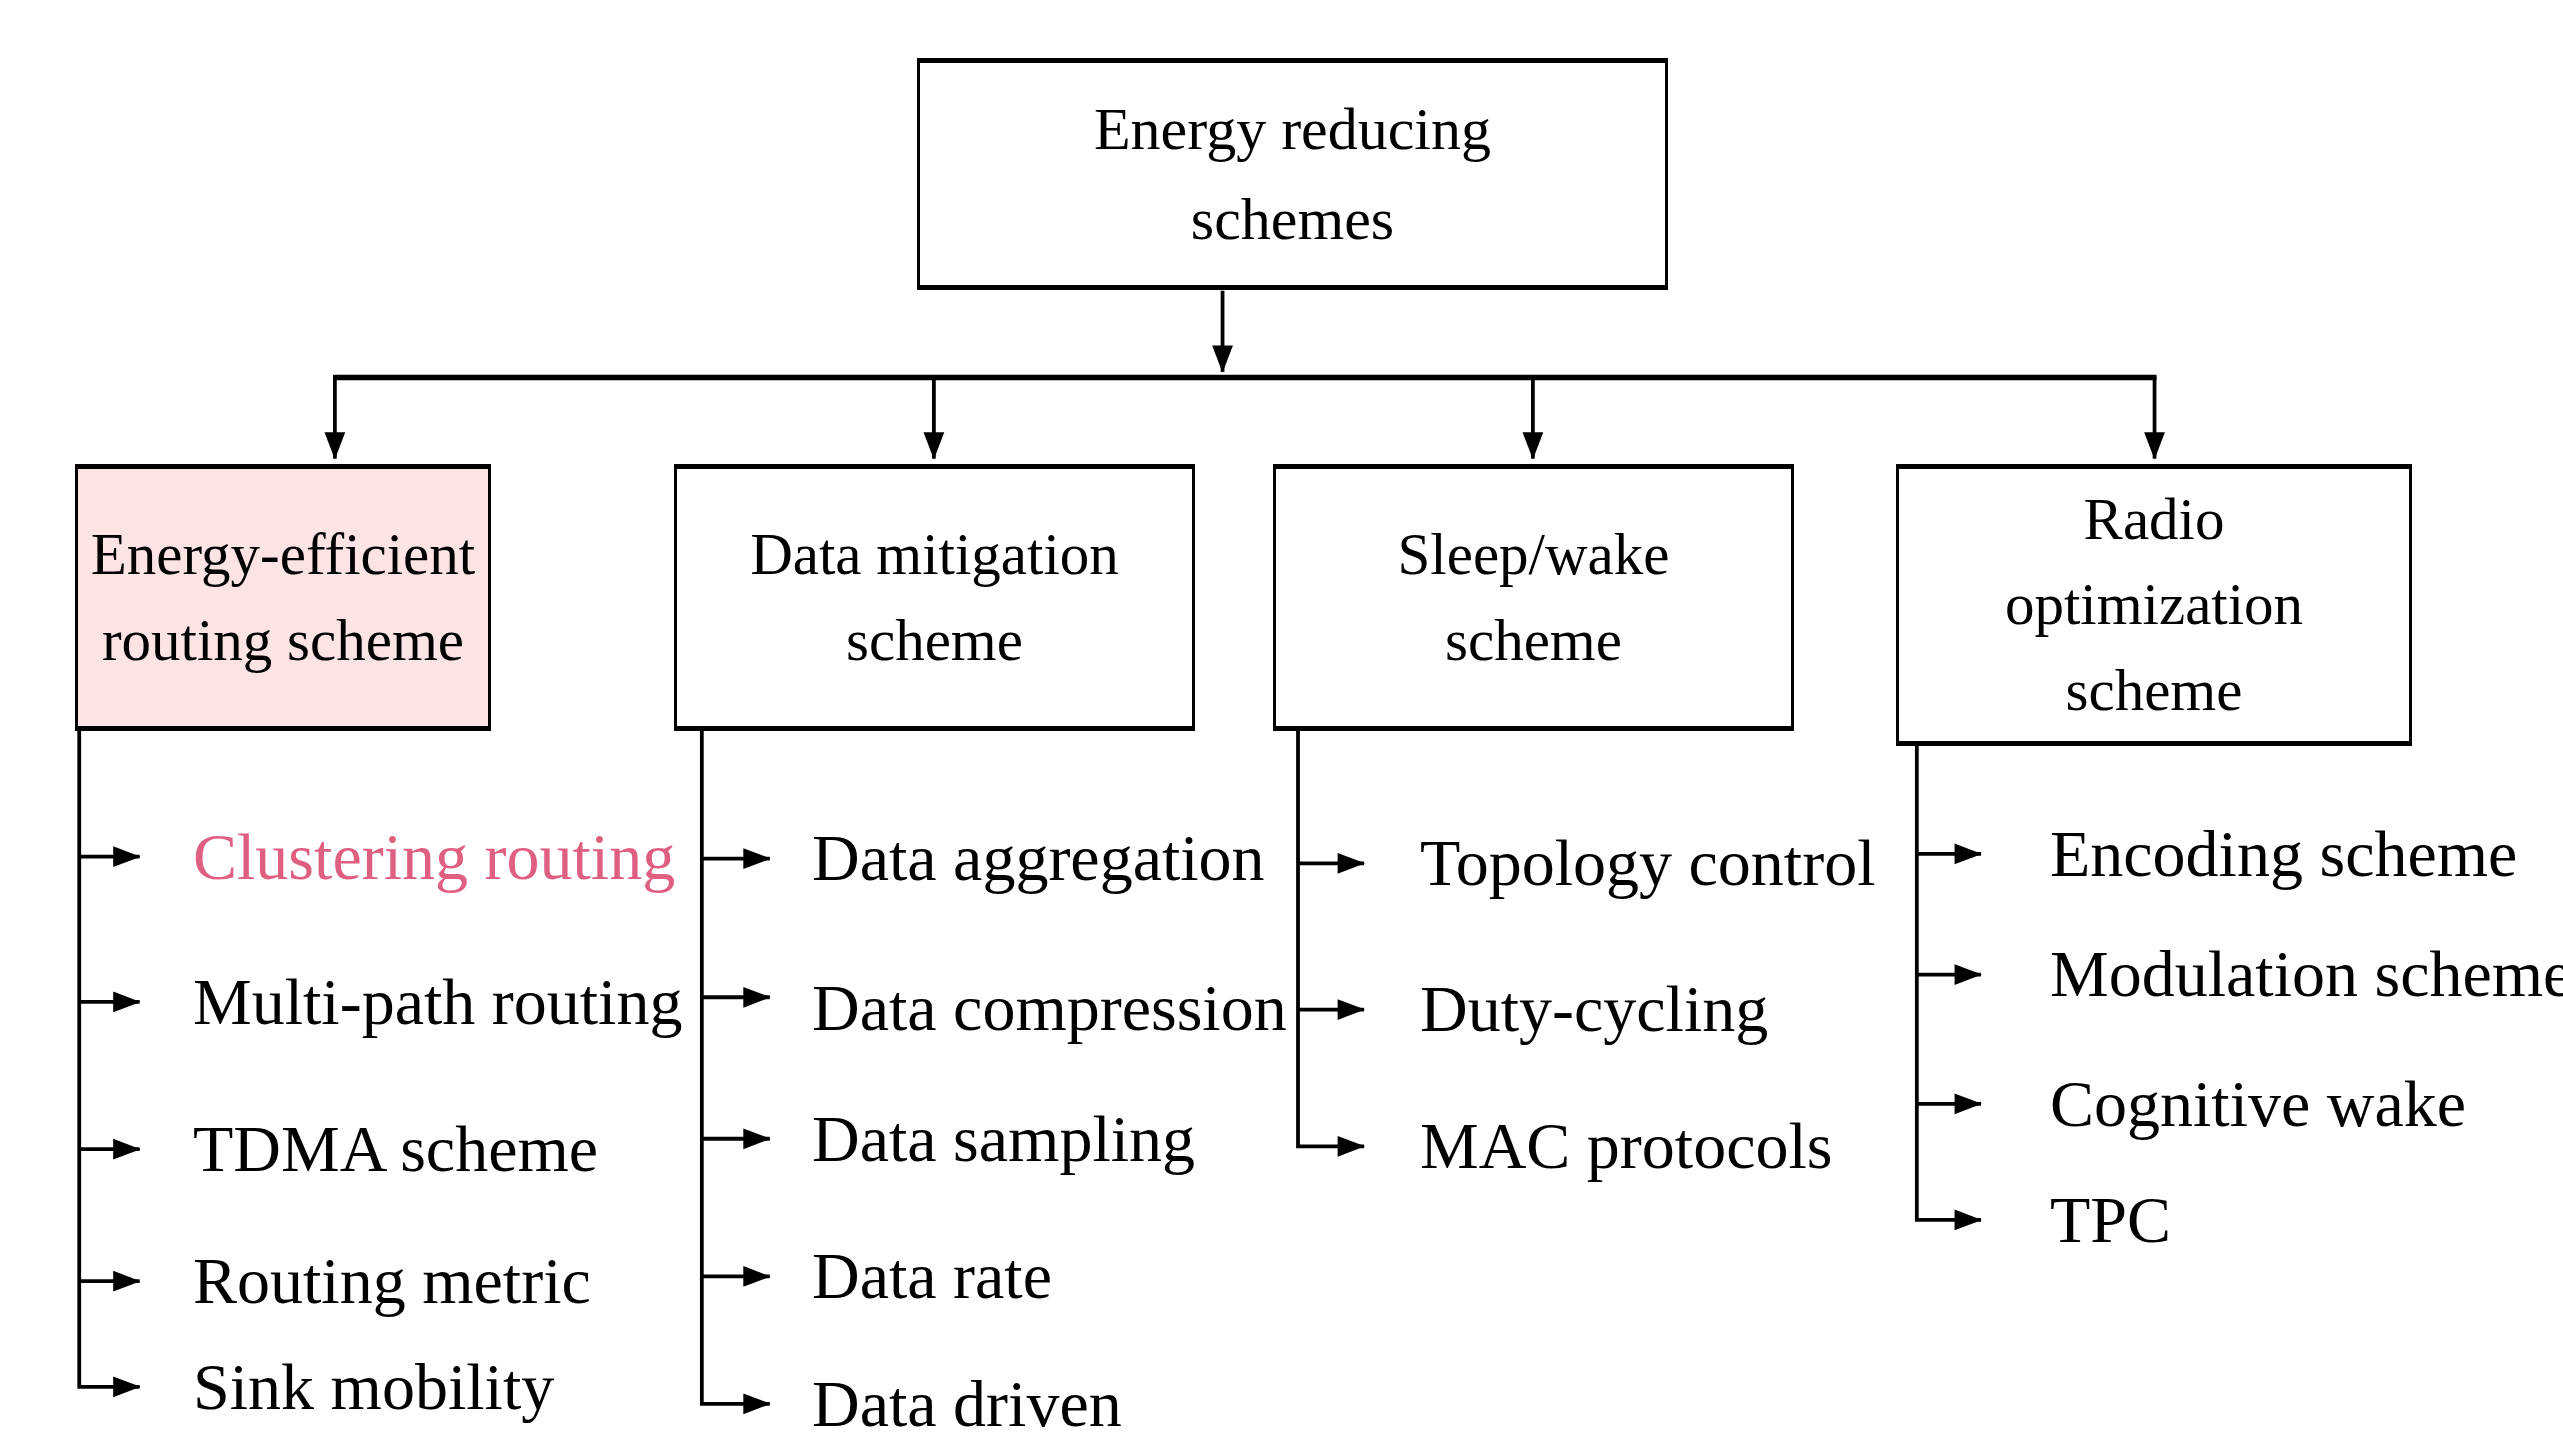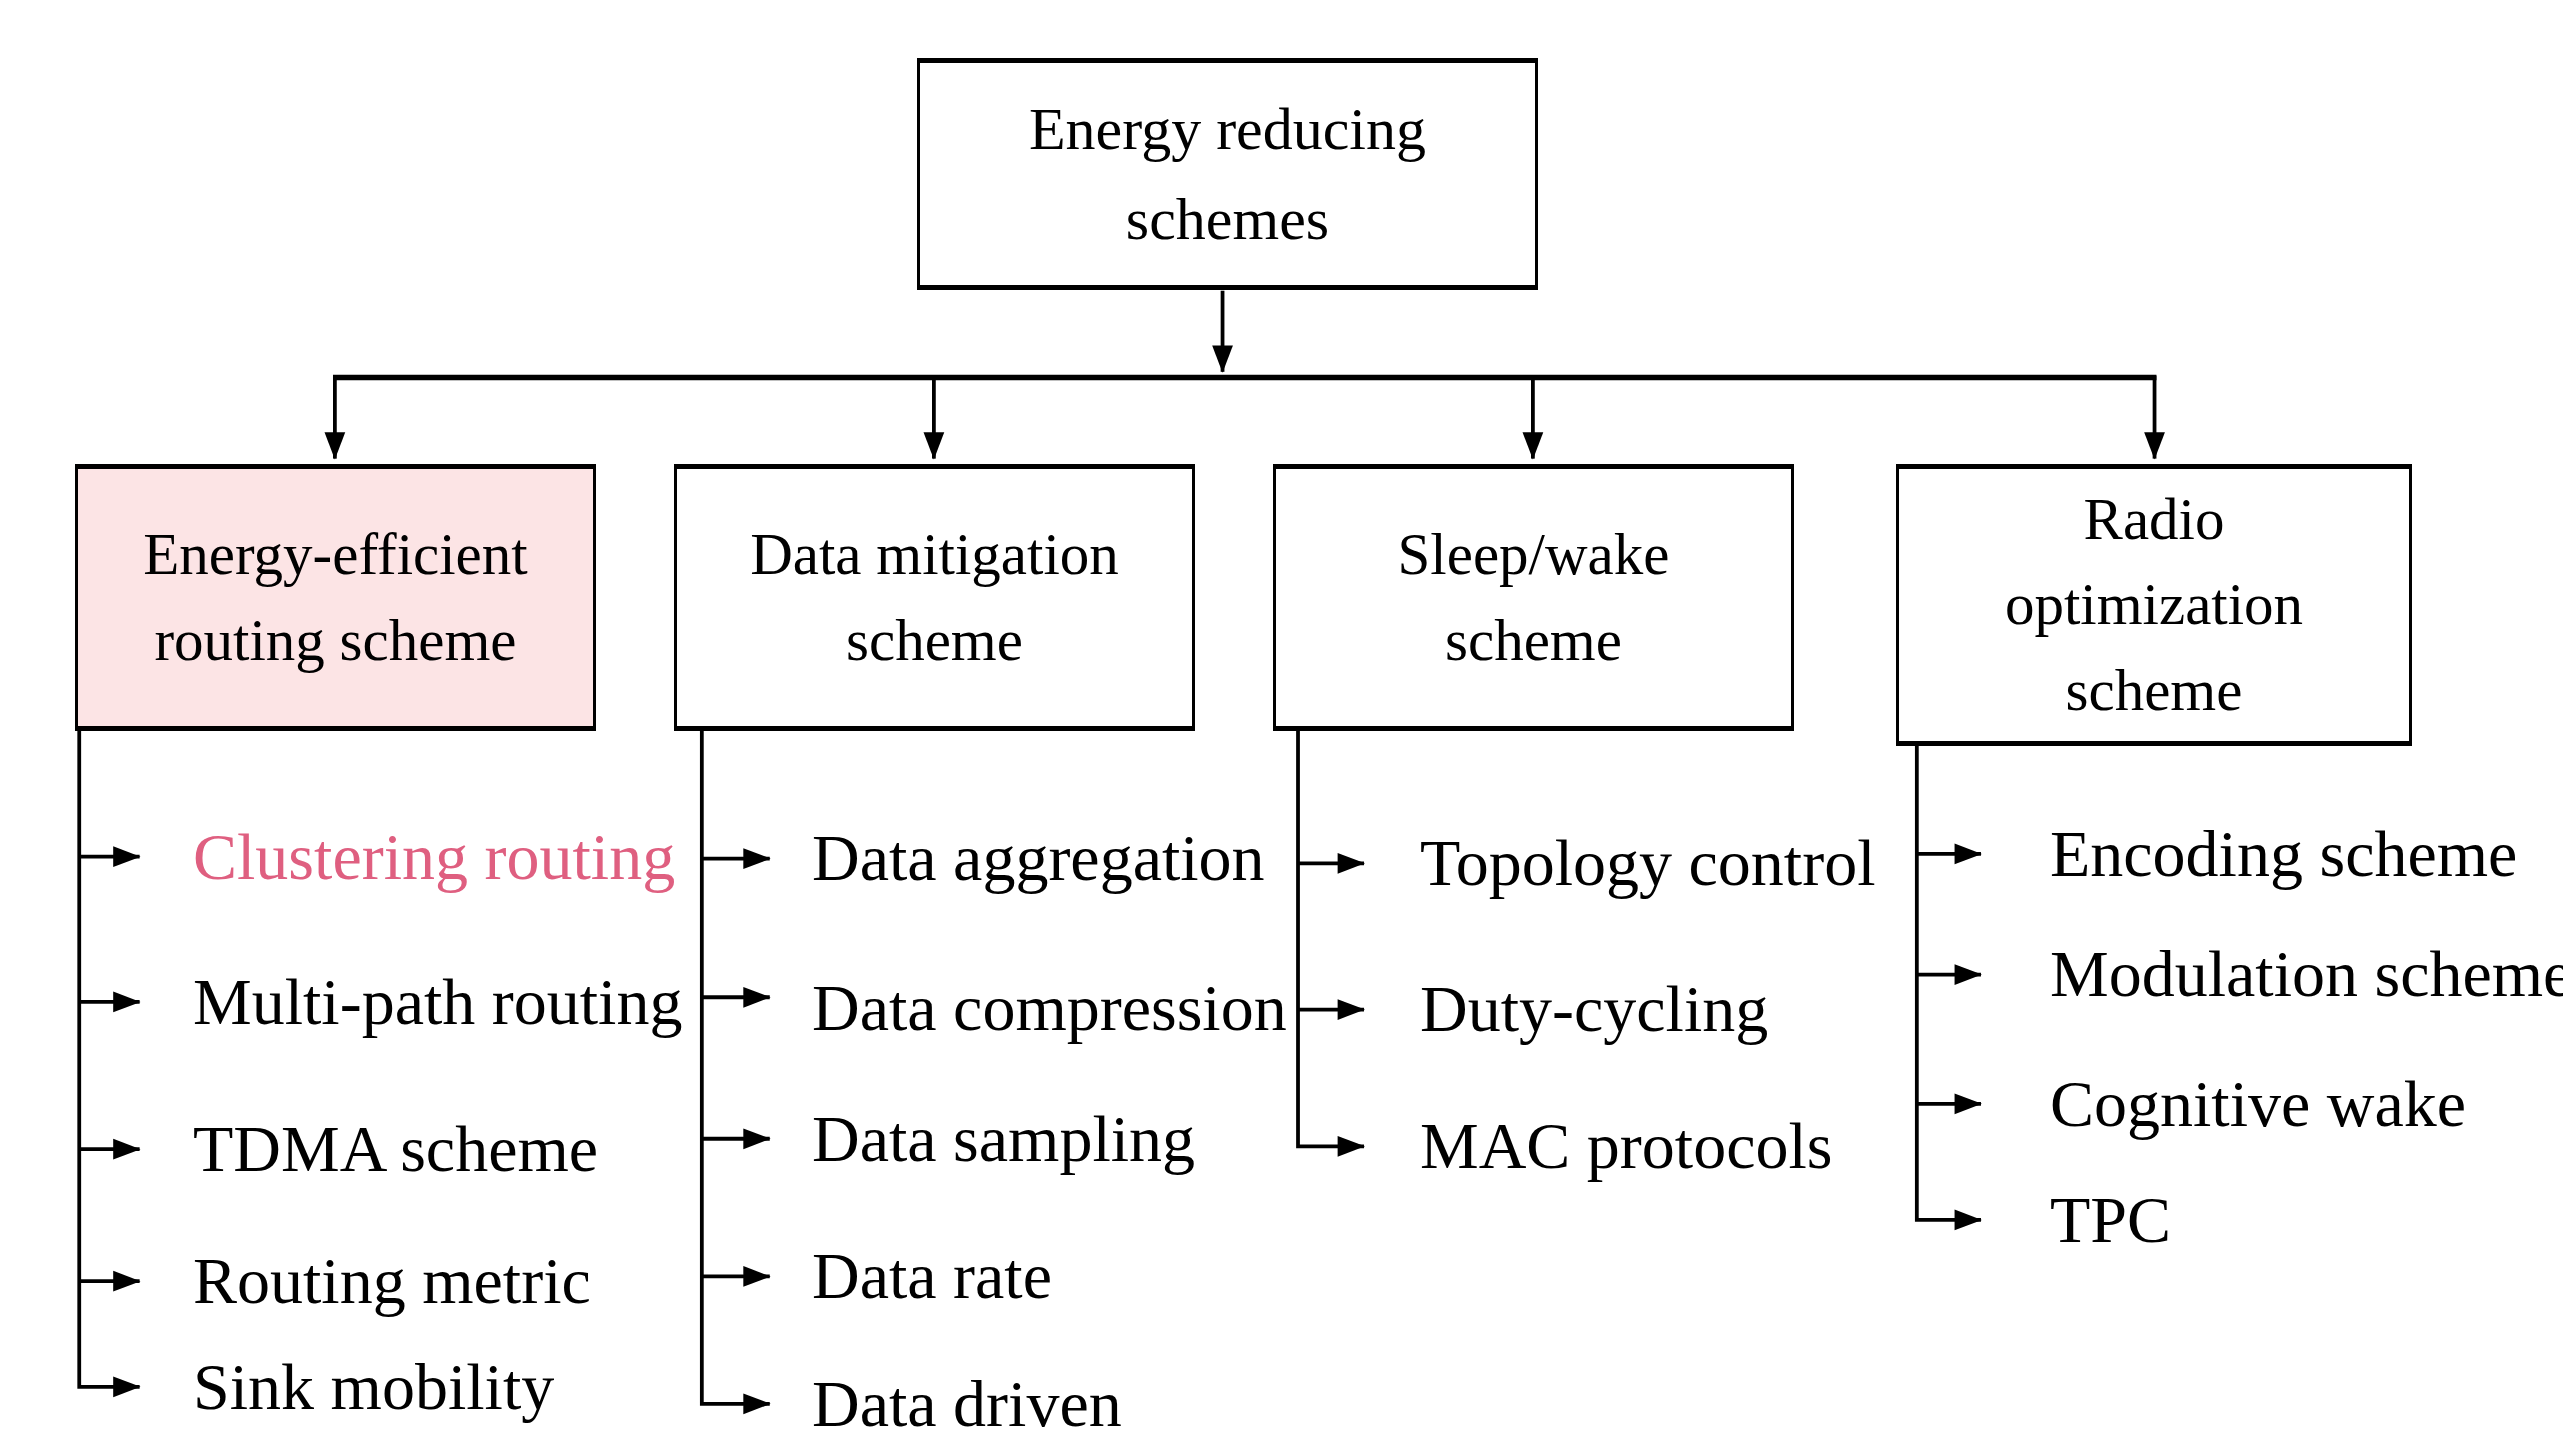--- a/index.html
+++ b/index.html
@@ -69,25 +69,25 @@
     </g>
 
     <g>
       <path d="M2032,774 V1293 H2100" marker-end="url(#ah)"></path>
       <path d="M2032,905 H2100" marker-end="url(#ah)"></path>
       <path d="M2032,1033 H2100" marker-end="url(#ah)"></path>
       <path d="M2032,1170 H2100" marker-end="url(#ah)"></path>
     </g>
   </svg>
 
-  <div class="node node--root" style="left:917px; top:58px; width:621px; height:232px;">
+  <div class="node node--root" style="left:917px; top:58px; width:751px; height:232px;">
     <span class="lbl" style="max-width:509px;">Energy reducing schemes</span>
   </div>
 
-  <div class="node node--highlight" style="left:75px; top:464px; width:521px; height:267px;">
+  <div class="node node--highlight" style="left:75px; top:464px; width:416px; height:267px;">
     <span class="lbl" style="max-width:491px;">Energy-efficient routing scheme</span>
   </div>
   <div class="node" style="left:674px; top:464px; width:521px; height:267px;">
     <span class="lbl" style="max-width:491px;">Data mitigation scheme</span>
   </div>
   <div class="node" style="left:1273px; top:464px; width:521px; height:267px;">
     <span class="lbl" style="max-width:358px;">Sleep/wake scheme</span>
   </div>
   <div class="node" style="left:1896px; top:464px; width:516px; height:282px;">
     <span class="lbl" style="max-width:406px;">Radio optimization scheme</span>

